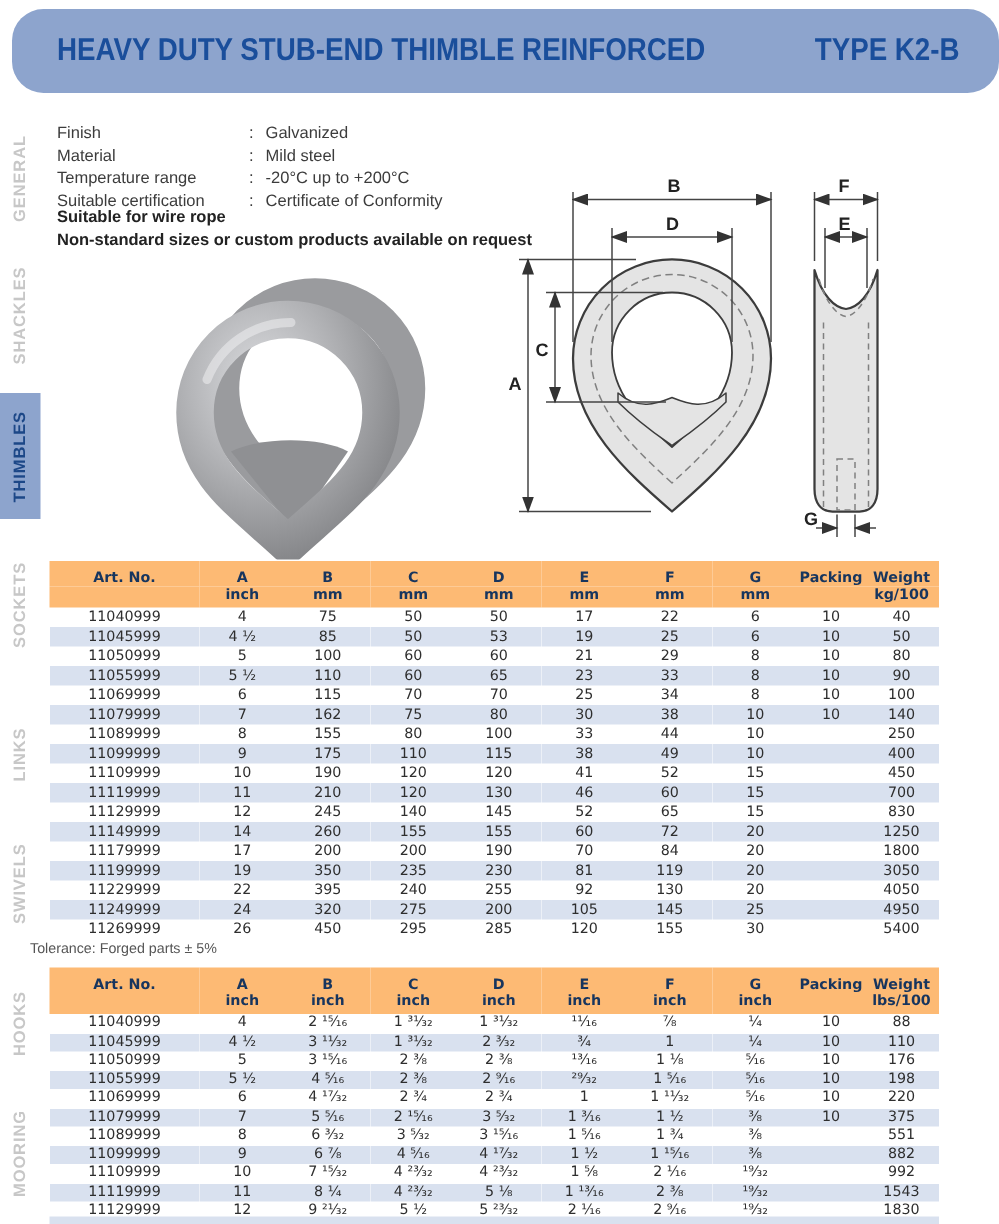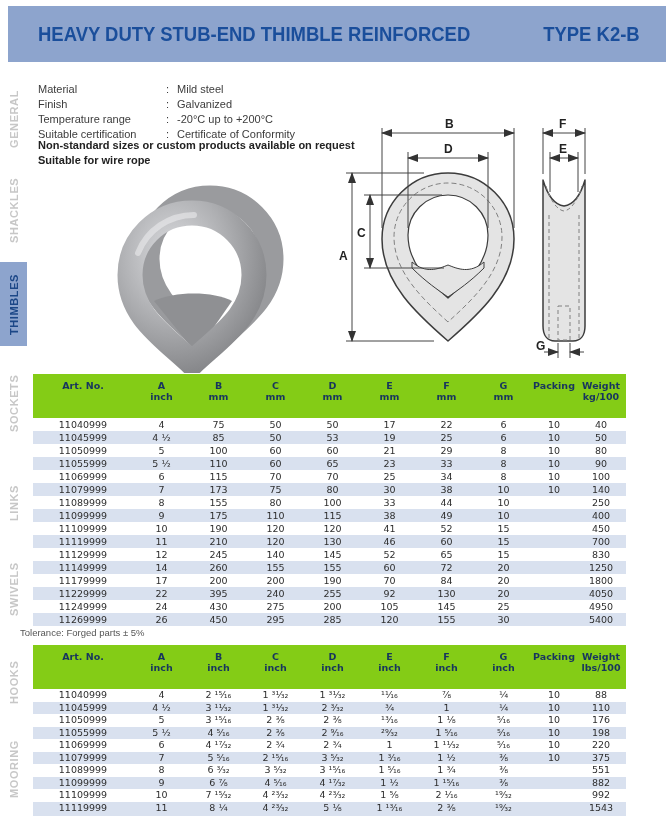--- a/index.html
+++ b/index.html
@@ -2,21 +2,21 @@
 <html><head>
 <meta charset="utf-8">
 <style>
   html,body{margin:0;padding:0;background:#ffffff;}
   #page{position:relative;width:666px;height:816px;background:#fff;overflow:hidden;
         font-family:"Liberation Sans",sans-serif;}
 
   
   .hdr{position:absolute;top:6px;left:8px;width:658px;height:56px;background:#8da4cd;
        display:flex;align-items:center;justify-content:space-between;
-       padding:0 26px 0 30px;box-sizing:border-box;}
+       padding:0 26px 0 30px;box-sizing:border-box;border-radius:21px;}
   .hdr-title,.hdr-type{font-weight:bold;font-size:21px;color:#1a4e9b;letter-spacing:0px;white-space:nowrap;}
   .hdr-title{transform:scaleX(.88);transform-origin:left center;}
   .hdr-type{transform:scaleX(.88);transform-origin:right center;}
 
   
   .side-tab{position:absolute;left:0;width:27px;display:flex;align-items:center;justify-content:center;
             writing-mode:vertical-rl;transform:rotate(180deg);
             font-weight:bold;font-size:11px;letter-spacing:.6px;color:#c7c7c7;}
   .side-tab.active{background:#8da4cd;color:#1c4787;}
 
@@ -24,24 +24,24 @@
   .specs{position:absolute;left:38px;top:82px;font-size:11px;color:#3c3c3c;}
   .spec-row{display:flex;line-height:15px;}
   .spec-label{width:128px;}
   .spec-colon::before{content:":";}
   .spec-value{margin-left:8px;}
   .notes{position:absolute;left:38px;top:138px;font-size:11px;font-weight:bold;color:#222;line-height:15px;}
 
   
   table.dim{position:absolute;left:33px;width:593px;border-collapse:collapse;table-layout:fixed;
             font-family:"DejaVu Sans",sans-serif;}
-  table.dim th{background:#84cc16;color:#17355e;font-size:9.5px;font-weight:bold;
+  table.dim th{background:#fdba74;color:#17355e;font-size:9.5px;font-weight:bold;
                padding:0;text-align:center;}
   table.dim thead tr:first-child th{height:15px;vertical-align:bottom;padding-top:2px;}
-  table.dim thead tr.units th{height:13px;vertical-align:top;padding-bottom:14px;}
+  table.dim thead tr.units th{height:13px;vertical-align:top;padding-bottom:1px;}
   table.dim td{font-size:9.5px;color:#2e2e2e;text-align:center;padding:0;white-space:nowrap;overflow:hidden;}
   #table-metric td{height:13px;line-height:13px;}
   #table-imperial td{height:12.5px;line-height:12.5px;}
   table.dim tbody tr:nth-child(even){background:#d9e1ef;}
   .tolerance{position:absolute;left:20px;top:627px;font-size:9.5px;color:#555;}
   .bottom-sliver{position:absolute;left:33px;top:811px;width:593px;height:5px;background:#d9e1ef;}
 
   
   .product-svg{position:absolute;left:62px;top:183px;}
   .drawing-svg{position:absolute;left:338px;top:100px;}
@@ -61,44 +61,44 @@
   <div class="side-tab" style="top:172px;height:76px;">SHACKLES</div>
   <div class="side-tab active" style="top:262px;height:84px;">THIMBLES</div>
   <div class="side-tab" style="top:366px;height:74px;">SOCKETS</div>
   <div class="side-tab" style="top:472px;height:62px;">LINKS</div>
   <div class="side-tab" style="top:550px;height:78px;">SWIVELS</div>
   <div class="side-tab" style="top:650px;height:64px;">HOOKS</div>
   <div class="side-tab" style="top:730px;height:78px;">MOORING</div>
 
   <div class="specs">
     <div class="spec-row">
+      <span class="spec-label">Finish</span>
+        <span class="spec-colon"></span>
+      <span class="spec-value">Galvanized</span>
+    </div>
+    <div class="spec-row">
       <span class="spec-label">Material</span>
         <span class="spec-colon"></span>
       <span class="spec-value">Mild steel</span>
-    </div>
-    <div class="spec-row">
-      <span class="spec-label">Finish</span>
-        <span class="spec-colon"></span>
-      <span class="spec-value">Galvanized</span>
     </div>
     <div class="spec-row">
       <span class="spec-label">Temperature range</span>
         <span class="spec-colon"></span>
       <span class="spec-value">-20°C up to +200°C</span>
     </div>
     <div class="spec-row">
       <span class="spec-label">Suitable certification</span>
         <span class="spec-colon"></span>
       <span class="spec-value">Certificate of Conformity</span>
     </div>
   </div>
 
   <div class="notes">
+    <div>Suitable for wire rope</div>
     <div>Non-standard sizes or custom products available on request</div>
-    <div>Suitable for wire rope</div>
   </div>
 
   <svg class="product-svg" width="265" height="190" viewBox="0 0 265 190">
     <defs>
       <radialGradient id="metal" cx="35%" cy="28%" r="80%">
         <stop offset="0%" stop-color="#dcdde0"></stop>
         <stop offset="55%" stop-color="#aeafb2"></stop>
         <stop offset="100%" stop-color="#86878a"></stop>
       </radialGradient>
     </defs>
@@ -279,21 +279,21 @@
           <td>70</td>
           <td>25</td>
           <td>34</td>
           <td>8</td>
           <td>10</td>
           <td>100</td>
         </tr>
         <tr>
           <td>11079999</td>
           <td>7</td>
-          <td>173</td>
+          <td>162</td>
           <td>75</td>
           <td>80</td>
           <td>30</td>
           <td>38</td>
           <td>10</td>
           <td>10</td>
           <td>140</td>
         </tr>
         <tr>
           <td>11089999</td>
@@ -373,35 +373,47 @@
           <td>200</td>
           <td>200</td>
           <td>190</td>
           <td>70</td>
           <td>84</td>
           <td>20</td>
           <td></td>
           <td>1800</td>
         </tr>
         <tr>
+          <td>11199999</td>
+          <td>19</td>
+          <td>350</td>
+          <td>235</td>
+          <td>230</td>
+          <td>81</td>
+          <td>119</td>
+          <td>20</td>
+          <td></td>
+          <td>3050</td>
+        </tr>
+        <tr>
           <td>11229999</td>
           <td>22</td>
           <td>395</td>
           <td>240</td>
           <td>255</td>
           <td>92</td>
           <td>130</td>
           <td>20</td>
           <td></td>
           <td>4050</td>
         </tr>
         <tr>
           <td>11249999</td>
           <td>24</td>
-          <td>430</td>
+          <td>320</td>
           <td>275</td>
           <td>200</td>
           <td>105</td>
           <td>145</td>
           <td>25</td>
           <td></td>
           <td>4950</td>
         </tr>
         <tr>
           <td>11269999</td>

